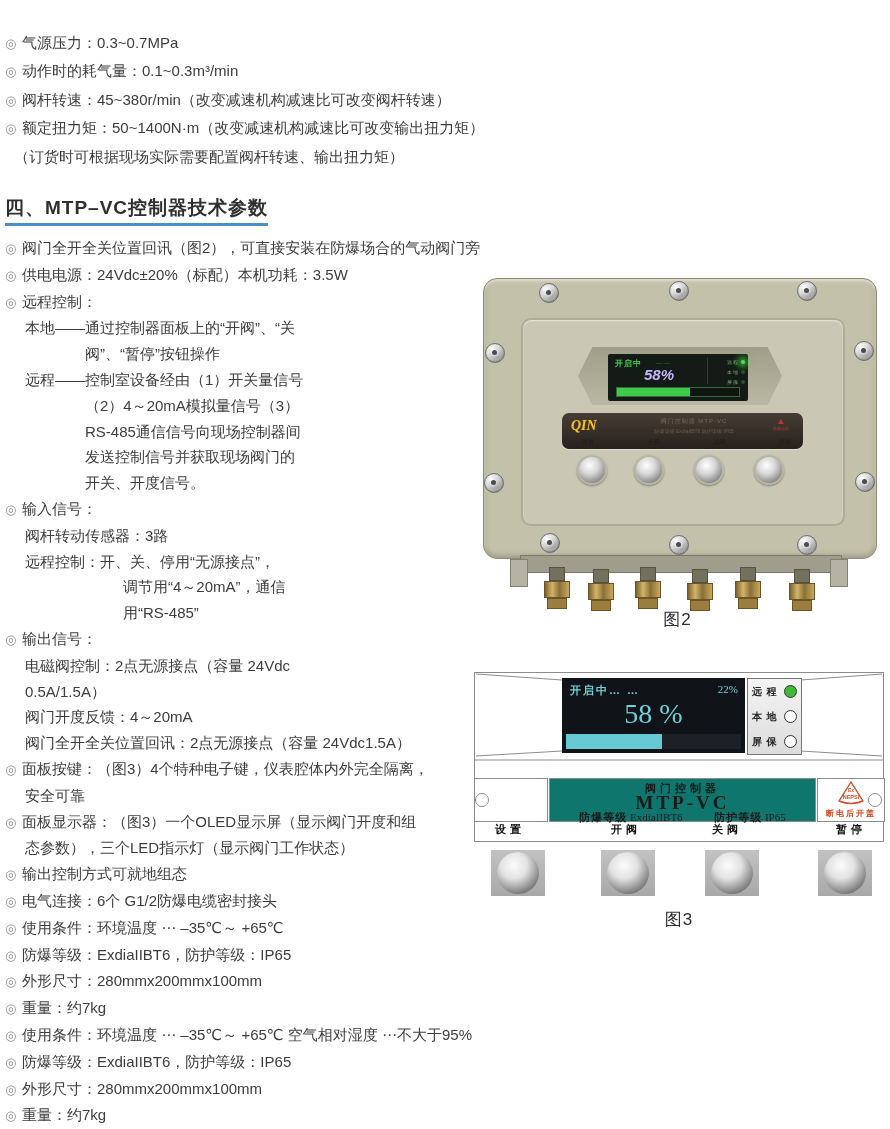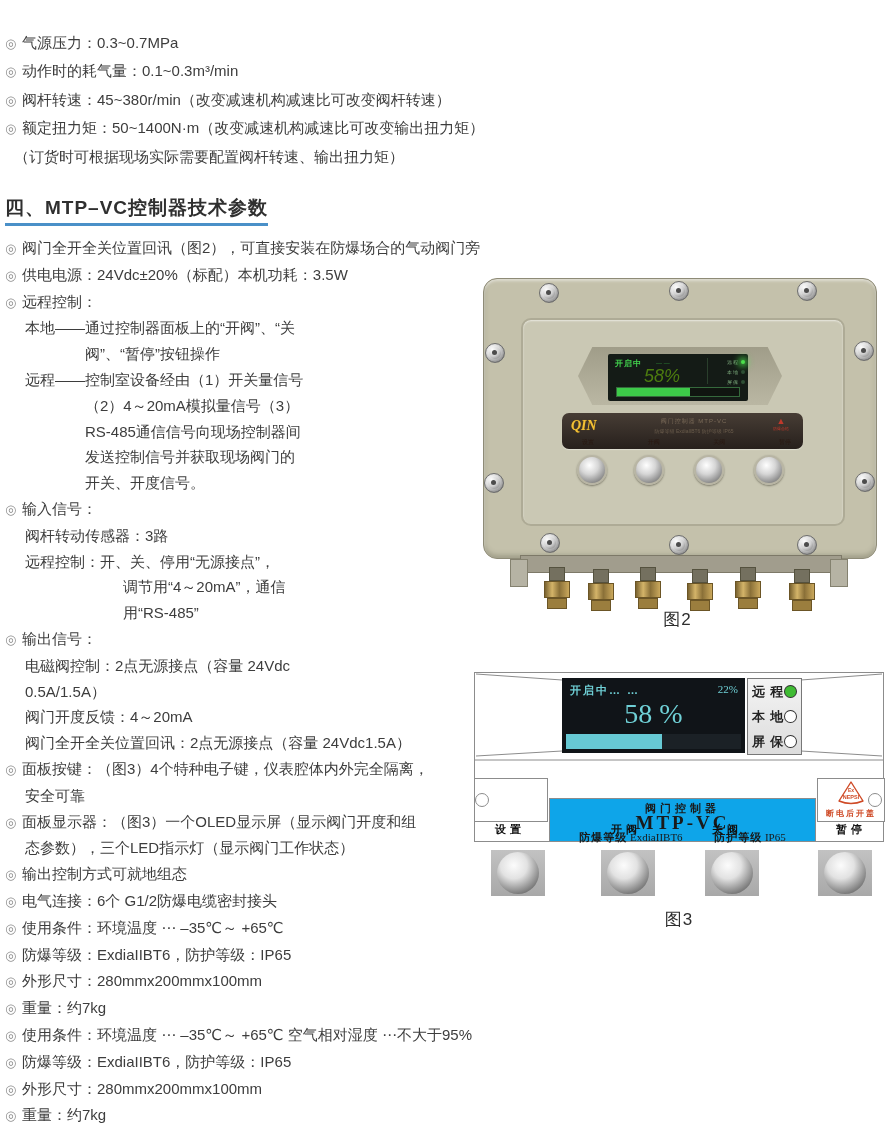--- a/index.html
+++ b/index.html
@@ -29,21 +29,21 @@
   .screw{position:absolute;width:18px;height:18px;border-radius:50%;
          background:radial-gradient(circle at 35% 30%, #fdfdfd, #cfcfcf 40%, #7d7d7d 72%, #4a4a4a 95%);
          border:1px solid #6f6f6f;box-shadow:inset 0 0 0 3px rgba(255,255,255,.25);}
   .screw::after{content:"";position:absolute;left:6px;top:6px;width:5px;height:5px;border-radius:50%;background:#4c4c4c;}
   .f2-recess{position:absolute;left:108px;top:72px;width:204px;height:58px;
              background:linear-gradient(180deg,#a09d89,#bab7a3);
              clip-path:polygon(0 50%,7% 0,93% 0,100% 50%,93% 100%,7% 100%);}
   .f2-display{position:absolute;left:138px;top:79px;width:140px;height:47px;background:#141b16;border-radius:2px;}
   .f2-status{position:absolute;left:7px;top:4px;font-size:8px;color:#42d44e;letter-spacing:1px;font-weight:bold;}
   .f2-dash{position:absolute;left:48px;top:6px;font-size:6px;color:#2f8f3a;}
-  .f2-percent{position:absolute;left:36px;top:12px;font-size:18px;font-weight:normal;font-style:italic;color:#4d7c0f;}
+  .f2-percent{position:absolute;left:36px;top:12px;font-size:15px;font-weight:bold;font-style:italic;color:#c4b5fd;}
   .f2-bar{position:absolute;left:8px;bottom:4px;width:122px;height:8px;border:1px solid #35693c;background:#101510;}
   .f2-bar-fill{height:100%;background:#3dcb49;}
   .f2-vline{position:absolute;left:99px;top:4px;width:1px;height:26px;background:#2a3f2c;}
   .f2-ledcol{position:absolute;right:3px;top:3px;width:34px;}
   .f2-ledrow{display:flex;align-items:center;justify-content:flex-end;height:10px;}
   .f2-ledrow span{font-size:5px;color:#7fae7f;letter-spacing:1px;margin-right:2px;}
   .f2-dot{width:4px;height:4px;border-radius:50%;background:#2e4e34;}
   .f2-dot.on{background:#4ce04c;box-shadow:0 0 6px 3px rgba(80,230,80,.75);}
   .f2-strip{position:absolute;left:92px;top:138px;width:241px;height:36px;border-radius:7px;
             background:linear-gradient(#473d35,#27201c);box-shadow:0 1px 1px rgba(255,255,255,.4);}
@@ -77,27 +77,27 @@
   .f3-display{position:absolute;left:92px;top:10px;width:183px;height:75px;background:#101418;}
   .f3-status{position:absolute;left:8px;top:5px;font-size:11px;color:#6fd0d6;letter-spacing:2px;font-weight:bold;}
   .f3-max{position:absolute;right:7px;top:5px;font-size:11px;color:#6fd0d6;font-family:"Liberation Serif","DejaVu Serif",serif;}
   .f3-percent{position:absolute;left:0;top:20px;width:100%;text-align:center;font-size:28px;color:#6fd0d6;
               font-family:"Liberation Serif","DejaVu Serif",serif;}
   .f3-bar{position:absolute;left:4px;bottom:4px;width:175px;height:15px;background:#1b2126;}
   .f3-bar-fill{height:100%;background:#67c9d4;}
   .f3-ledpanel{position:absolute;left:277px;top:10px;width:53px;height:75px;border:1px solid #777;
                background:linear-gradient(#f4f4f4,#dcdcdc);}
   .f3-led-row{display:flex;align-items:center;justify-content:space-between;height:25px;padding:0 4px;}
-  .f3-led-label{font-size:13px;font-weight:bold;color:#222;letter-spacing:1px;
+  .f3-led-label{font-size:10px;font-weight:bold;color:#222;letter-spacing:1px;
                 font-family:"Liberation Serif","DejaVu Serif",serif;white-space:nowrap;}
   .f3-led{width:13px;height:13px;border-radius:50%;border:1.5px solid #333;background:#ffffff;box-sizing:border-box;}
   .f3-led.on{background:#3fbb33;}
   .f3-boxL{position:absolute;left:4px;top:110px;width:72px;height:42px;border:1px solid #8c8c8c;background:#fff;}
-  .f3-boxC{position:absolute;left:79px;top:110px;width:265px;height:42px;border:1px solid #8c8c8c;background:#0ea5e9;
-           text-align:center;font-family:"Liberation Serif","DejaVu Serif",serif;color:#1a1a1a;margin-top:20px;}
+  .f3-boxC{position:absolute;left:79px;top:110px;width:265px;height:42px;border:1px solid #8c8c8c;background:#0f766e;
+           text-align:center;font-family:"Liberation Serif","DejaVu Serif",serif;color:#1a1a1a;}
   .f3-boxR{position:absolute;left:347px;top:110px;width:66px;height:42px;border:1px solid #8c8c8c;background:#fff;text-align:center;}
   .f3-np-title{font-size:11px;font-weight:bold;letter-spacing:4px;margin-top:2px;}
   .f3-np-model{font-size:19px;font-weight:bold;letter-spacing:3px;line-height:13px;}
   .f3-np-row{font-size:11px;margin-top:1px;}
   .f3-np-row b{letter-spacing:1px;}
   .f3-np-gap{display:inline-block;width:26px;}
   .f3-screw{position:absolute;width:14px;height:14px;border:1.5px solid #8c8c8c;border-radius:50%;background:#fff;box-sizing:border-box;}
   .f3-cert-warning{font-size:8px;font-weight:bold;color:#cf4a26;letter-spacing:2px;
                    font-family:"Liberation Serif","DejaVu Serif",serif;line-height:8px;}
   .f3-btn-label{position:absolute;top:154px;width:56px;text-align:center;font-size:11px;font-weight:bold;

